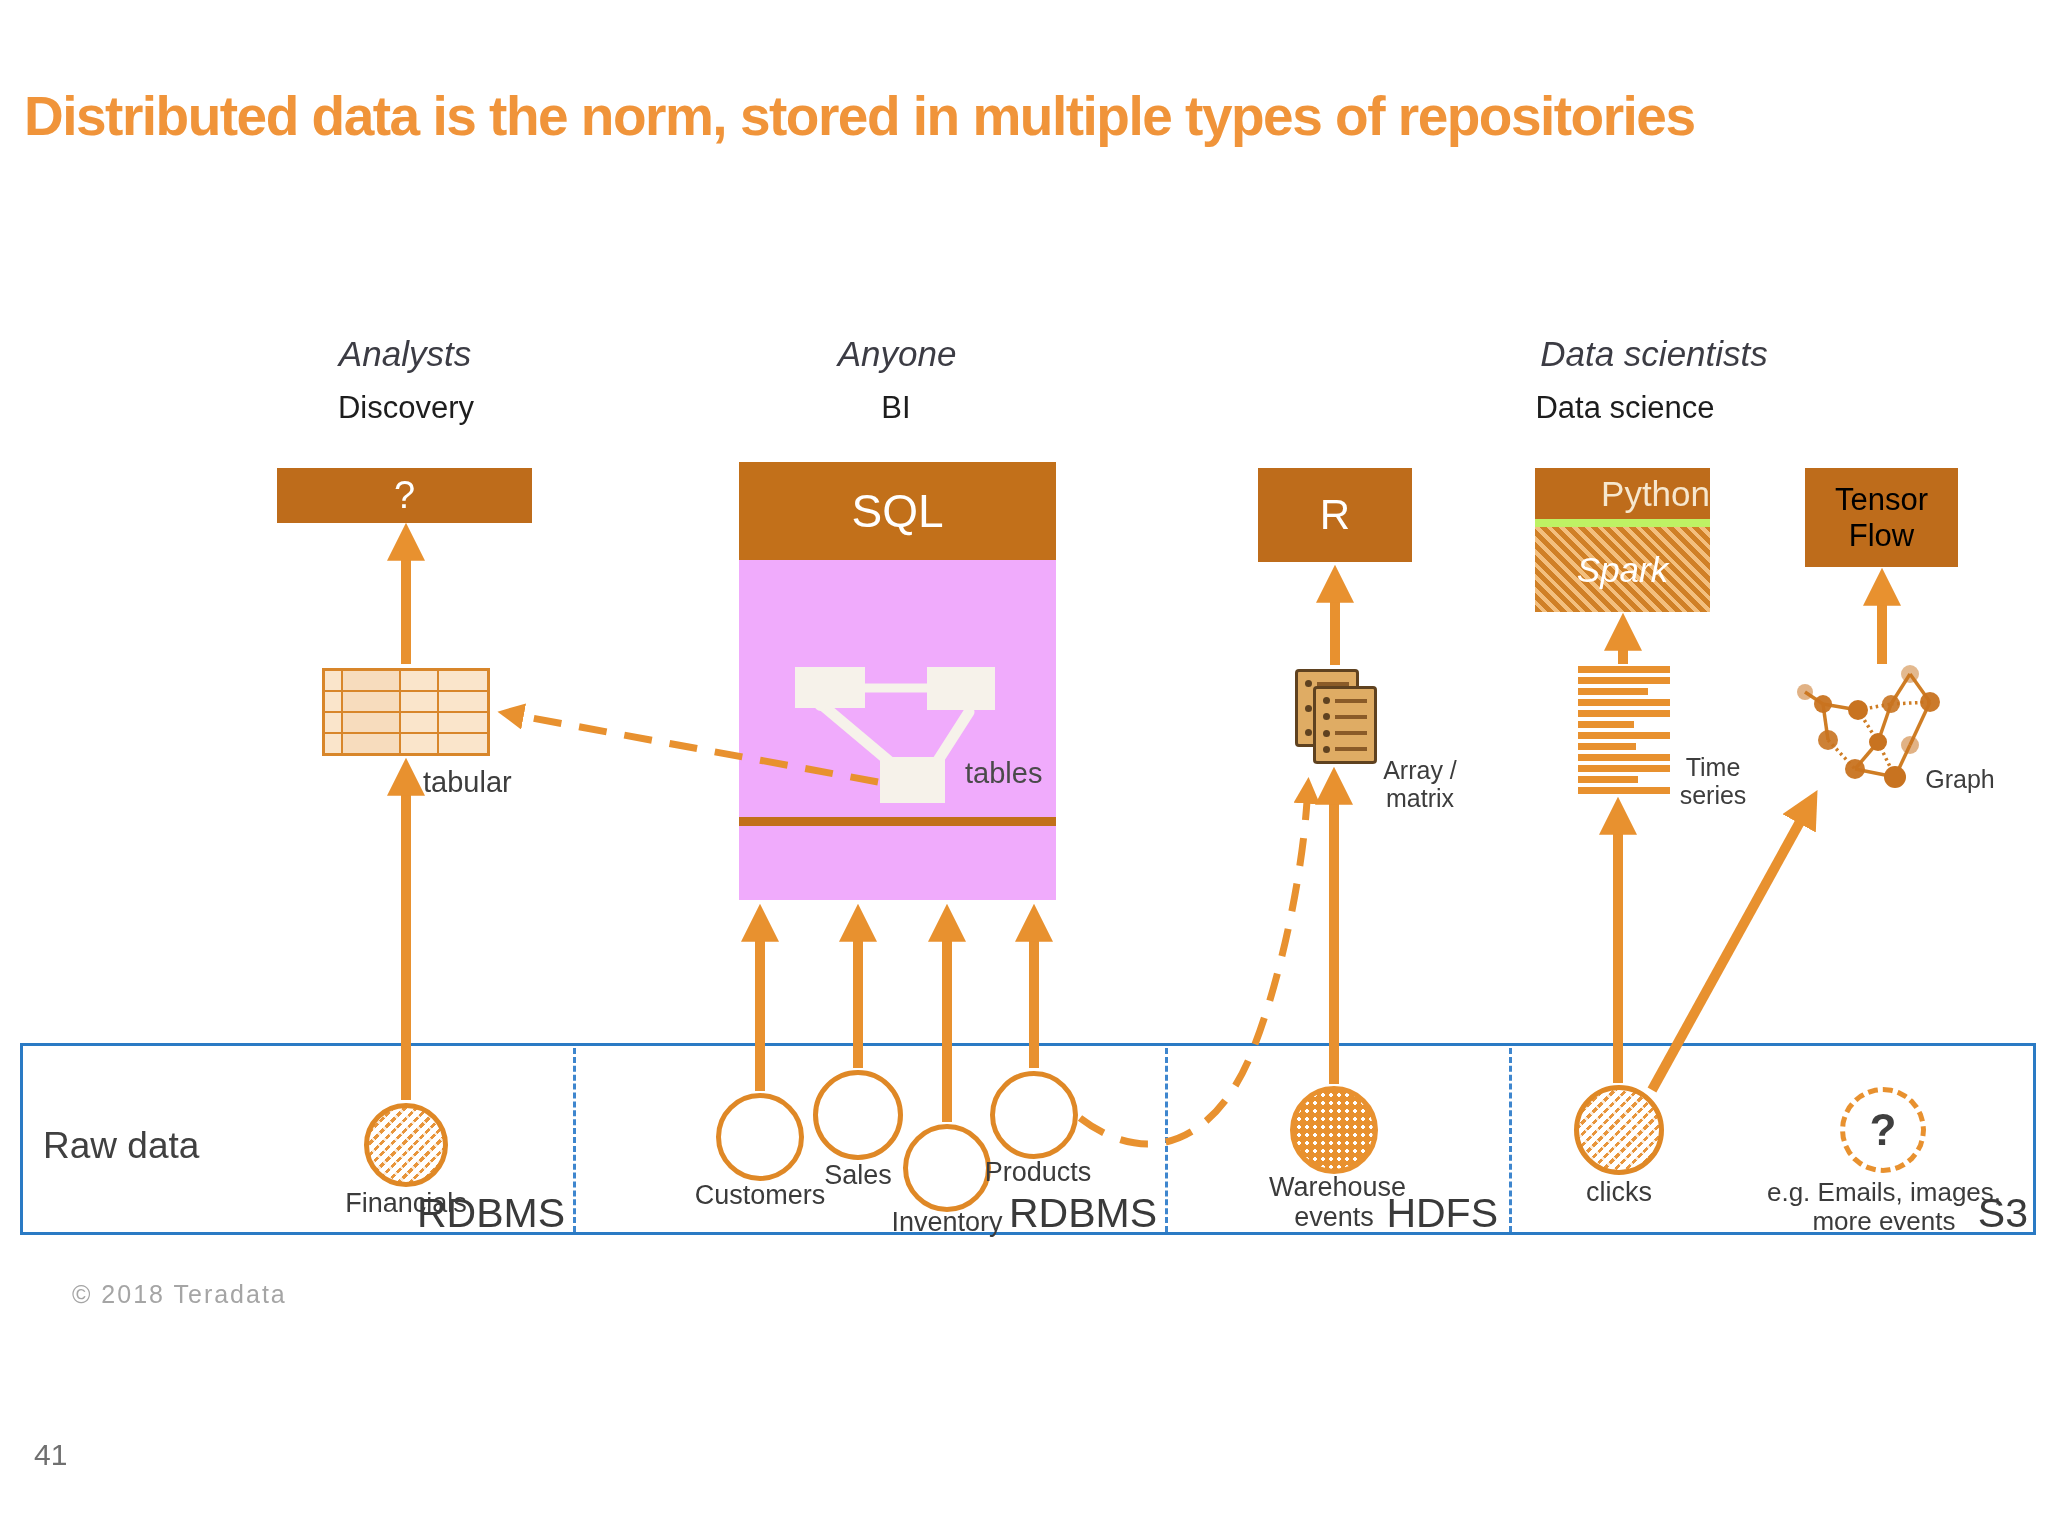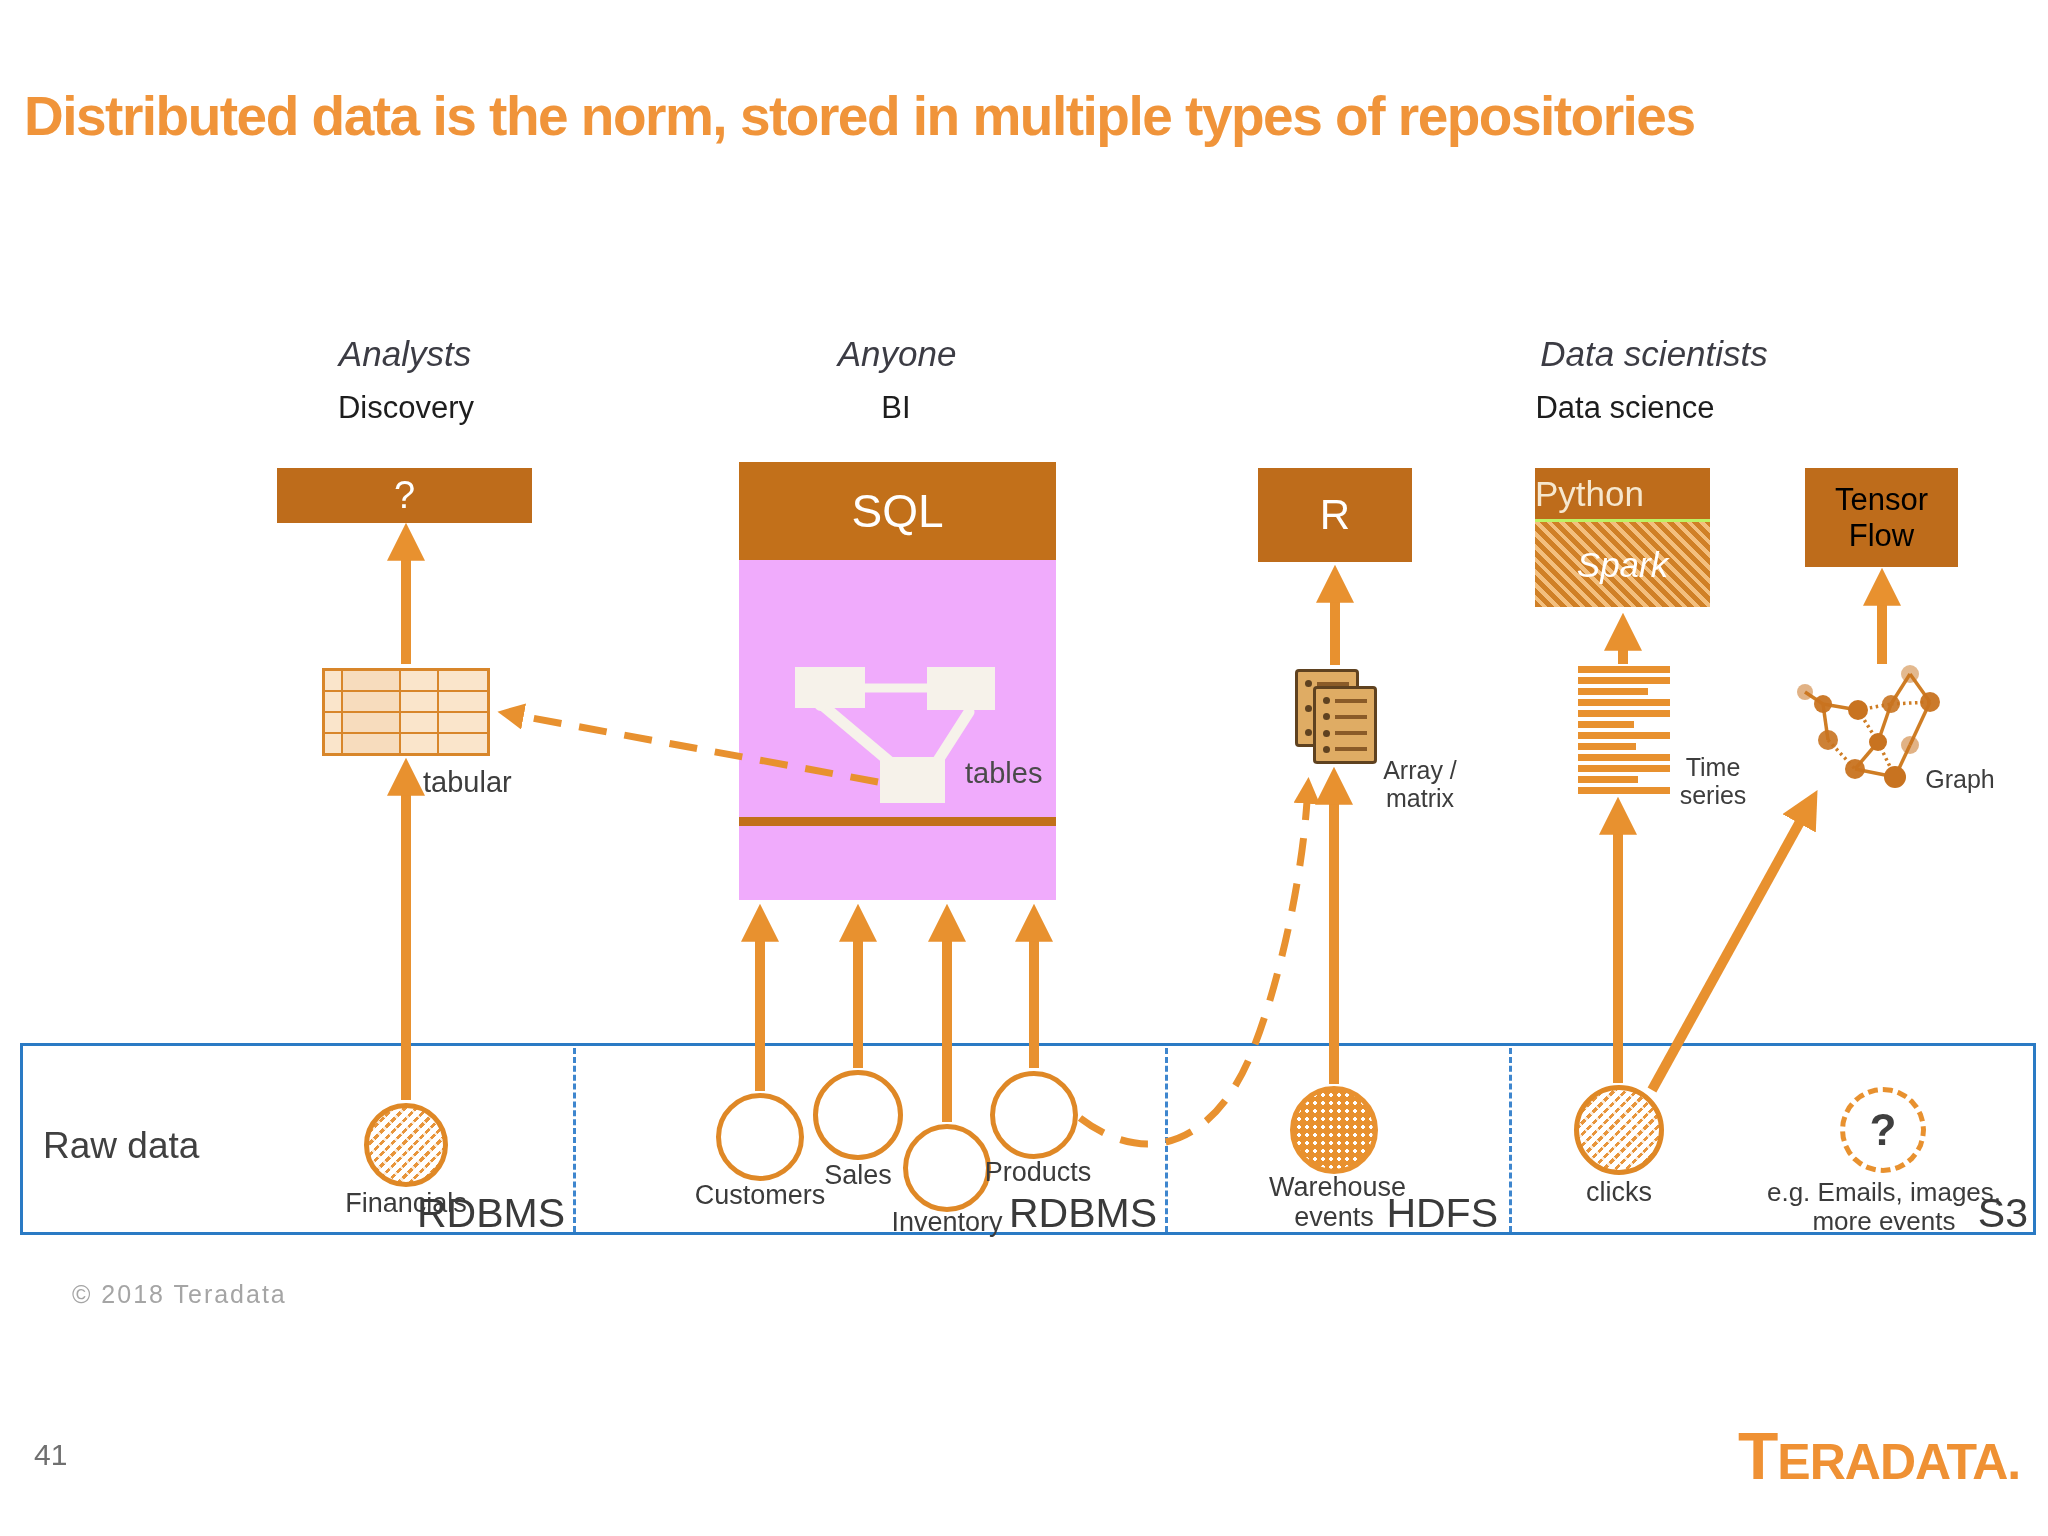--- a/index.html
+++ b/index.html
@@ -14,22 +14,22 @@
   .discipline{font-size:31px;color:#1d1d1d;transform:translateX(-50%);white-space:nowrap;}
   
   .toolbox{background:#BE6C1B;color:#fff;display:flex;align-items:center;justify-content:center;box-sizing:border-box;}
   .q-box{left:277px;top:468px;width:255px;height:55px;font-size:38px;}
   .sql-box{left:739px;top:462px;width:317px;height:438px;background:#f0abfc;}
   .sql-header{position:absolute;left:0;top:0;width:100%;height:98px;background:#C2701A;
               display:flex;align-items:center;justify-content:center;font-size:46px;color:#fff;}
   .sql-stripe{position:absolute;left:0;top:355px;width:100%;height:9px;background:#C2701A;}
   .r-box{left:1258px;top:468px;width:154px;height:94px;font-size:42px;}
   .py-box{left:1535px;top:468px;width:175px;height:139px;display:block;}
-  .py-header{height:51px;background:#BE6C1B;border-bottom:3px solid #bef264;
-             display:flex;align-items:center;justify-content:flex-start;font-size:35px;color:#F6E7CE;}
+  .py-header{height:51px;background:#BE6C1B;border-bottom:8px solid #bef264;
+             display:flex;align-items:center;justify-content:flex-end;font-size:35px;color:#F6E7CE;}
   .spark{height:85px;display:flex;align-items:center;justify-content:center;
          font-size:35px;font-style:italic;color:#fff;
          background:repeating-linear-gradient(45deg,#D08026 0 5px,#F3BF7E 5px 9px);}
   .tf-box{left:1805px;top:468px;width:153px;height:99px;font-size:31px;color:#000000;
           text-align:center;line-height:1.15;}
   .tf-box .inner{width:120px;}
   
   .shape-label{font-size:27px;color:#3d3d3d;line-height:1.12;text-align:center;transform:translateX(-50%);}
   .tables-label{left:965px;top:757px;font-size:29px;color:#4a4a4a;transform:none;}
   .tabular-label{left:423px;top:766px;font-size:29px;color:#3d3d3d;transform:none;}
@@ -283,15 +283,14 @@
   <div class="abs src-label" style="left:1619px;top:1178px;">clicks</div>
   <div class="abs src-label" style="left:1884px;top:1178px;width:240px;font-size:26px;">e.g. Emails, images, more events</div>
 
   <div class="abs repo-label" style="left:365px;">RDBMS</div>
   <div class="abs repo-label" style="left:957px;">RDBMS</div>
   <div class="abs repo-label" style="left:1298px;">HDFS</div>
   <div class="abs repo-label" style="left:1828px;">S3</div>
 
   <div class="abs copyright">© 2018 Teradata</div>
   <div class="abs pagenum">41</div>
-  <div class="abs logo">TERADATA.</div>
 
 </div>
 
 </body></html>

